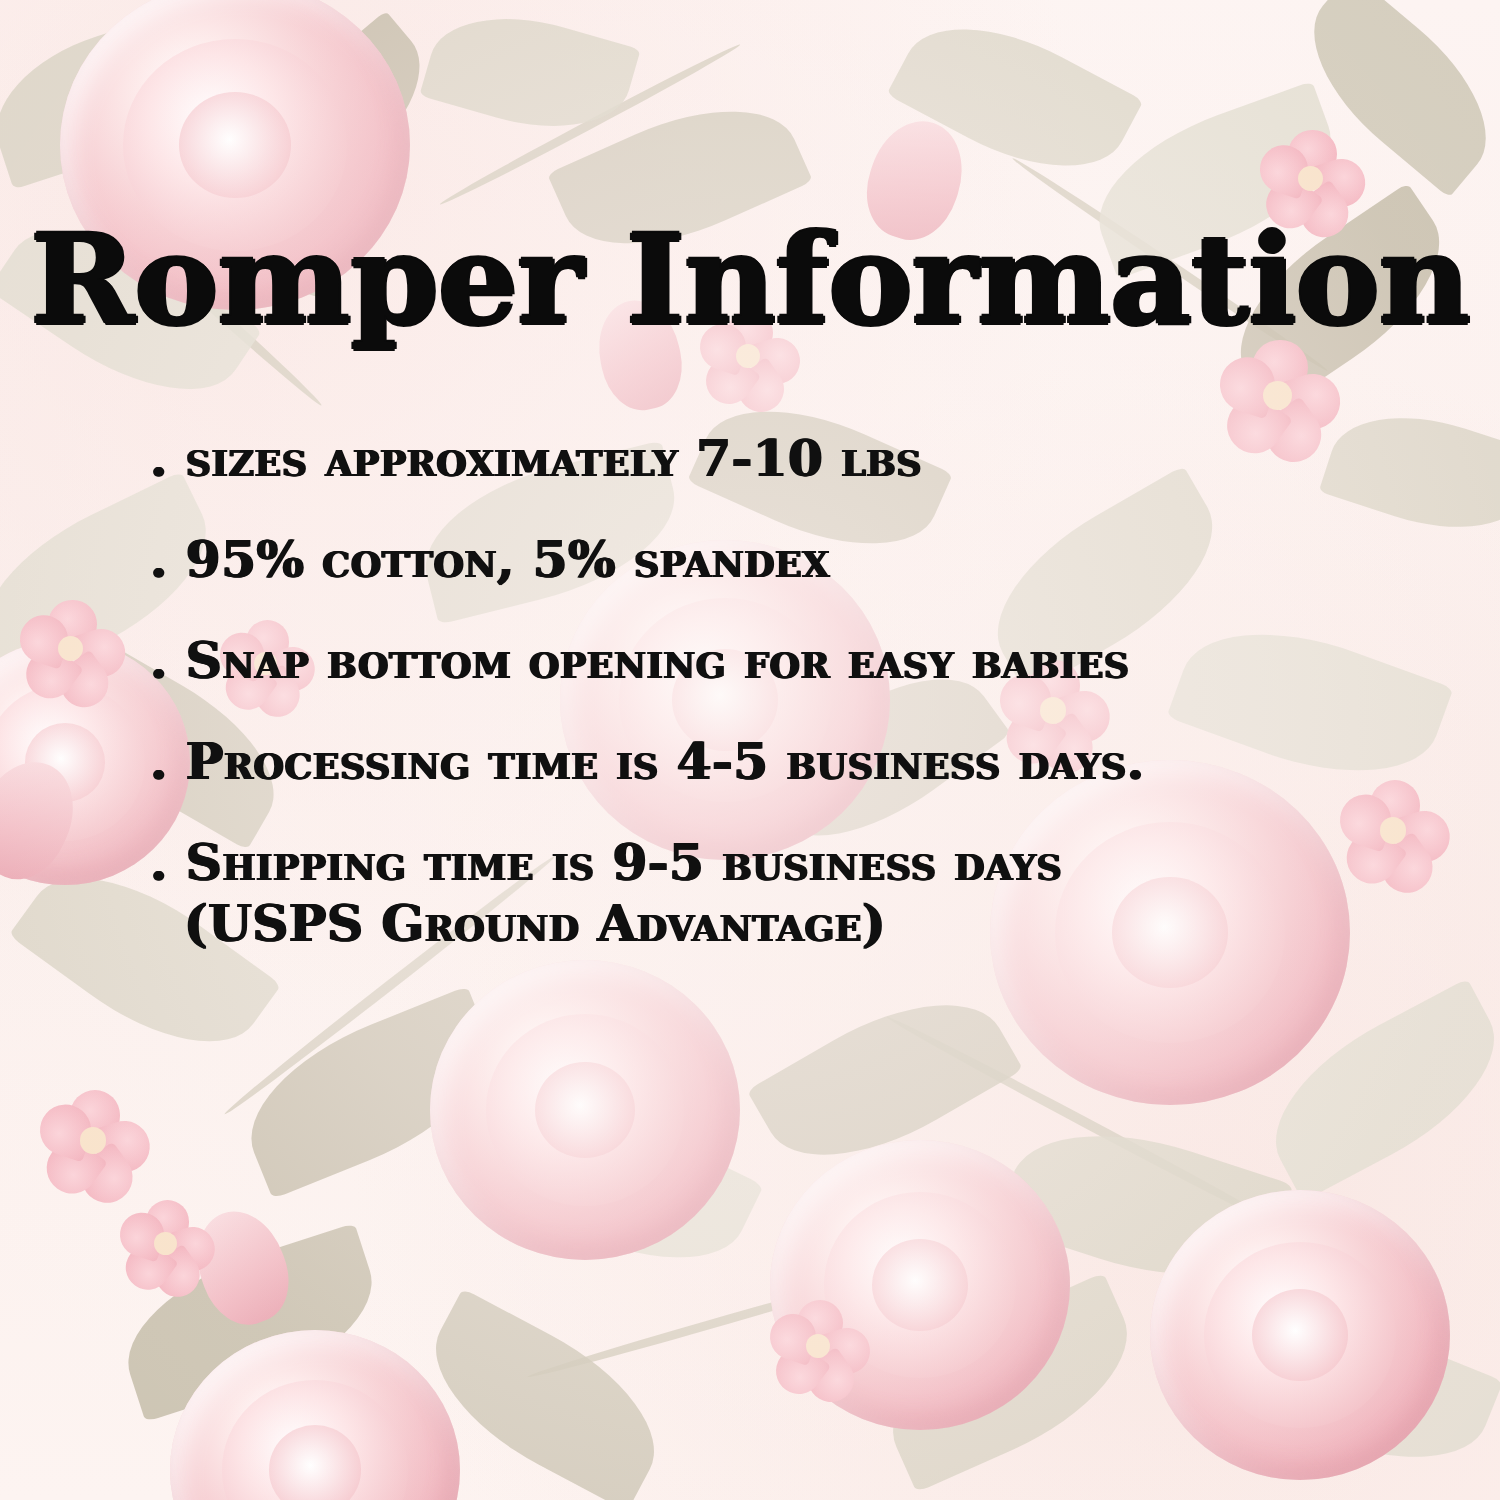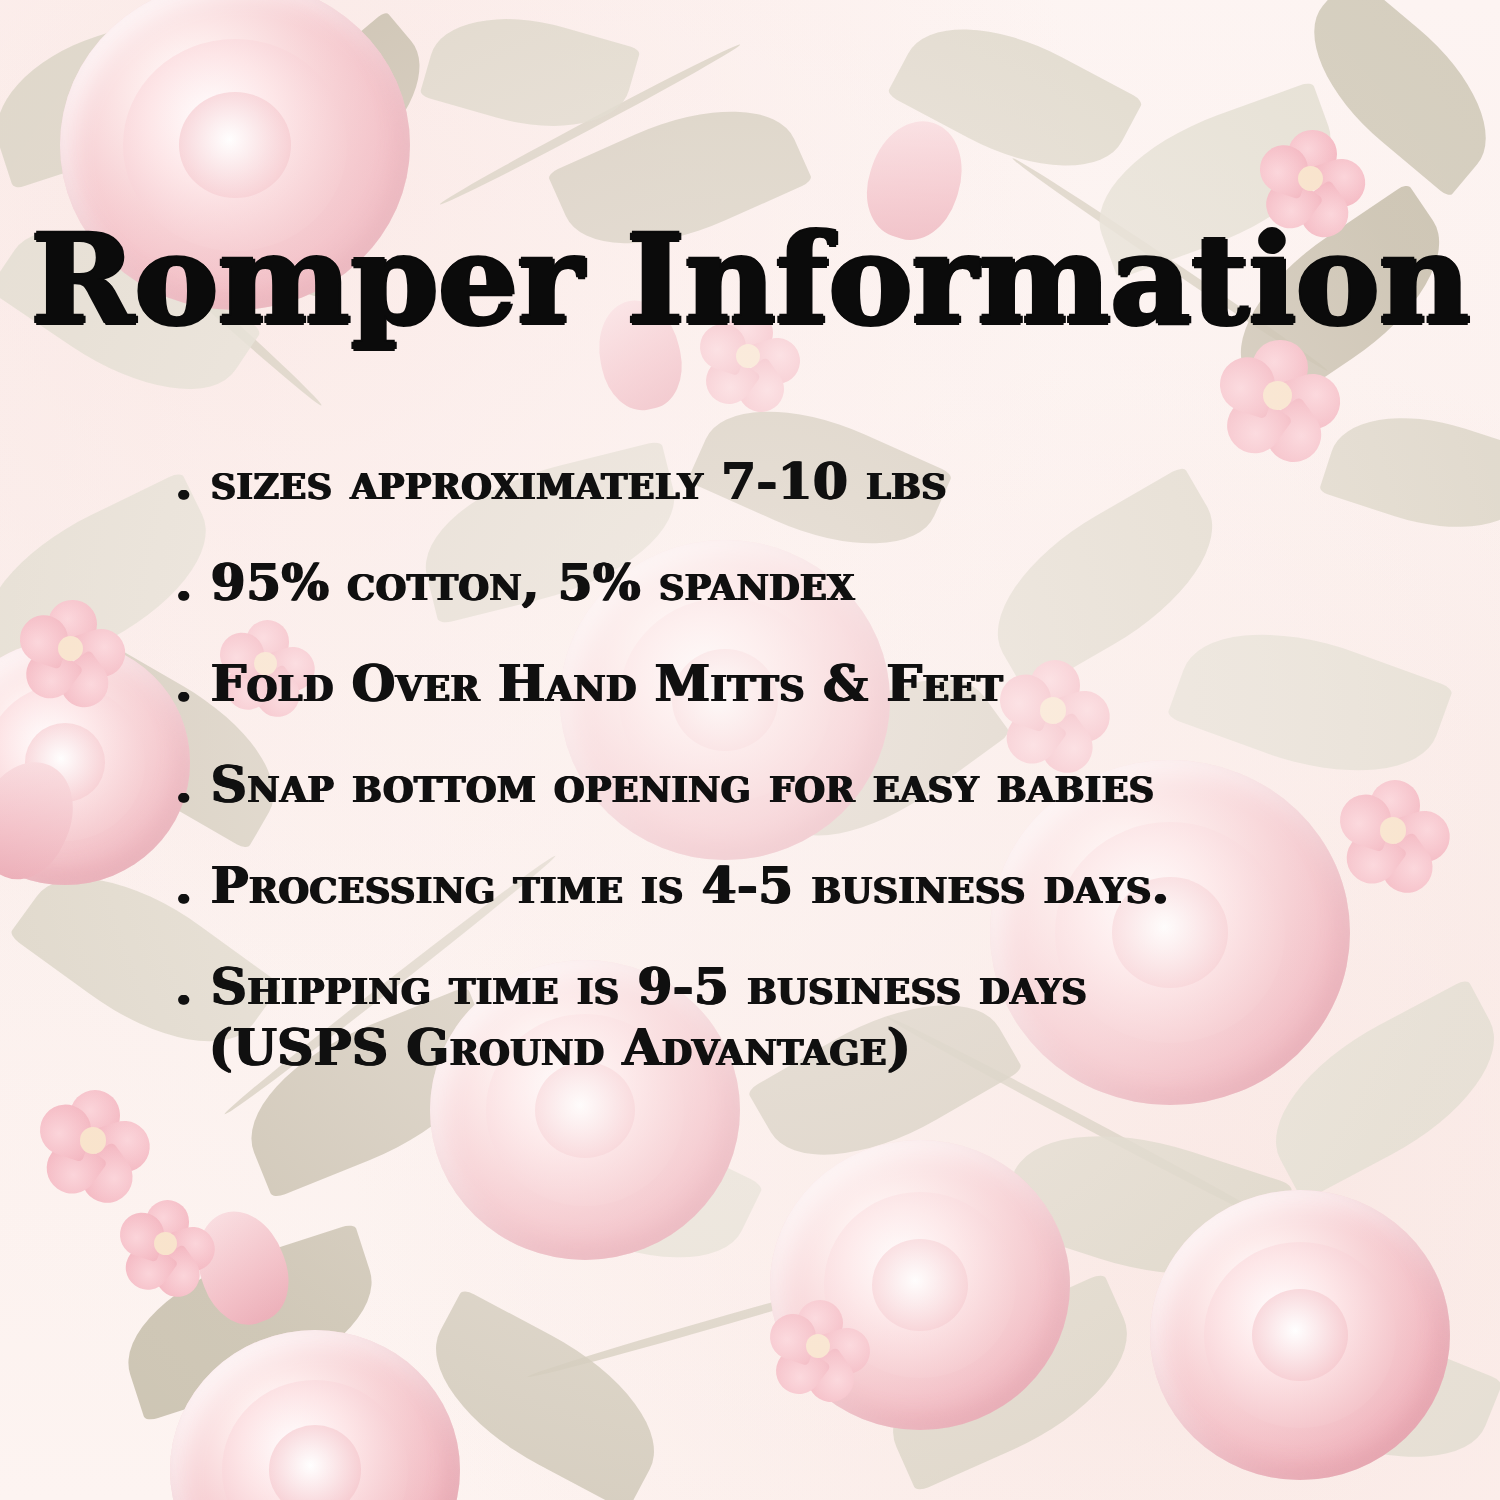--- a/index.html
+++ b/index.html
@@ -134,24 +134,23 @@
     line-height: 1.05;
     letter-spacing: -1px;
     color: #0b0b0b;
     transform: scaleX(1.02);
     text-shadow: 2px 0 0 #0b0b0b, -2px 0 0 #0b0b0b, 0 2px 0 #0b0b0b, 0 -2px 0 #0b0b0b;
     white-space: nowrap;
   }
 
   .bullets {
     position: absolute;
-    top: 451px;
+    top: 428px;
     left: 150px;
     width: 1240px;
-    margin-left: 25px;
   }
 
   .bullet {
     display: block;
     color: #101010;
     font-family: "DejaVu Serif", serif;
     font-weight: 700;
     font-size: 50px;
     line-height: 1.22;
     margin-bottom: 40px;
@@ -321,24 +320,20 @@
       <div class="bullet">
         <span class="dot">.</span>
         <span>sizes approximately 7-10 lbs</span>
       </div>
 
       <div class="bullet">
         <span class="dot">.</span>
         <span>95% cotton, 5% spandex</span>
       </div>
 
-      <div class="bullet">
-        <span class="dot">.</span>
-        <span>Fold Over Hand Mitts &amp; Feet</span>
-      </div>
 
       <div class="bullet">
         <span class="dot">.</span>
         <span>Snap bottom opening for easy babies</span>
       </div>
 
 
       <div class="bullet">
         <span class="dot">.</span>
         <span>Processing time is 4-5 business days.</span>

